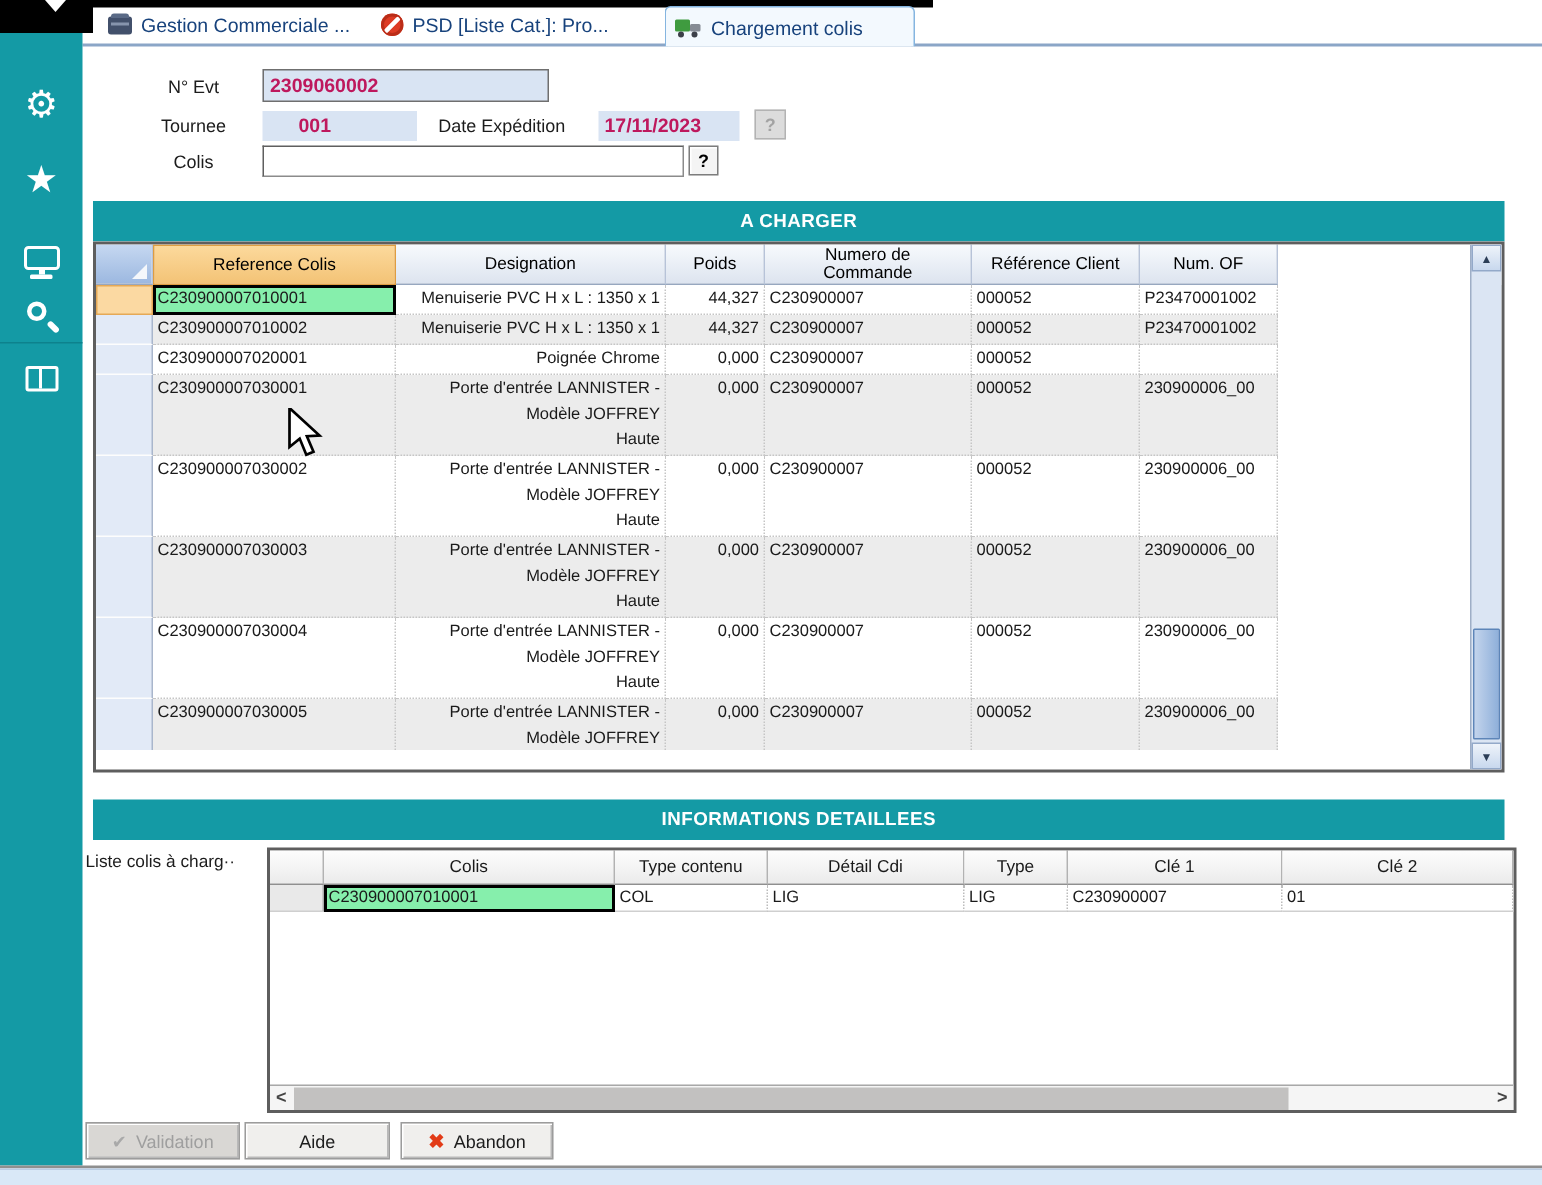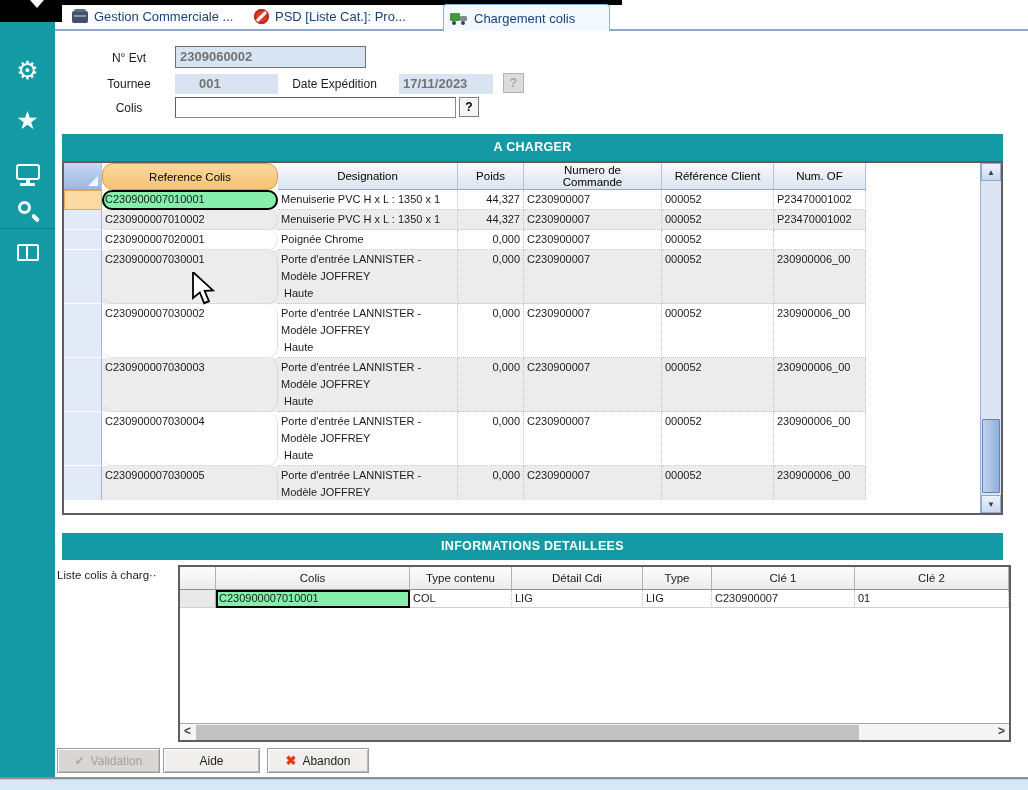--- a/index.html
+++ b/index.html
@@ -46,21 +46,21 @@
   .sicon { position:relative; width:26px; height:26px; margin:0 auto; }
   .sicon .lens   { position:absolute; left:3px; top:1px; width:13px; height:13px; border:3px solid #fff; border-radius:50%; }
   .sicon .handle { position:absolute; left:16px; top:16px; width:9px; height:4px; background:#fff;
                    transform:rotate(45deg); border-radius:2px; }
   .colicon { width:22px; height:17px; border:2px solid #fff; border-radius:2px; margin:0 auto; display:flex; }
   .colicon .mid { width:2px; background:#fff; margin-left:7px; }
 
   
   .flabel { position:absolute; text-align:center; font-size:12px; color:#1c1c1c; }
   .ffield { position:absolute; background:#d9e4f3; font-weight:bold; font-size:13px;
-            padding:2px 4px 0 4px; color:#737373; }
+            padding:2px 4px 0 4px; color:#be185d; }
   .nevt   { border:1px solid #6f6f6f; }
   .finput { position:absolute; background:#fff; border:1px solid #8b8b8b;
             border-top-color:#5f5f5f; border-left-color:#5f5f5f; }
   .qbtn { position:absolute; text-align:center; font-weight:bold; font-size:12px; cursor:pointer; }
   .qbtn.off { background:#dcdcdc; border:1px solid #b3b3b3; color:#a3a3a3; cursor:default; }
   .qbtn.on  { background:#f4f4f4; border:1px solid #7d7d7d; color:#000;
               box-shadow:inset 1px 1px 0 #fff; }
 
   
   .banner { position:absolute; left:62px; width:941px; height:27px; background:#149aa5; color:#fff;
@@ -78,21 +78,21 @@
   .th-ref { background:linear-gradient(#fcd99c,#f3c376); border:1px solid #df9d40; }
   .rows-wrap { position:relative; overflow:hidden; }
   .tr { display:flex; min-height:19px; background:#fff; }
   .tr:nth-child(even) { background:#ececec; }
   .td { border-right:1px dotted #c5c5c5; border-bottom:1px dotted #c5c5c5;
         padding:1px 3px; line-height:17px; overflow:hidden; }
   .td-sel { background:#e2eaf7; border-right:1px solid #a9b6cc; border-bottom:1px solid #fdfdfd; }
   .tr:first-child .td-sel { background:#fbd9a2; border:1px solid #e5a957; }
   .cellsel { outline:2px solid #000; outline-offset:-2px; background:#86efac; }
 
-  .c-sel{width:38px;} .c-ref{width:176px;border-radius:11px;} .c-des{width:180px; white-space:pre;}
+  .c-sel{width:38px;} .c-ref{width:162px;} .c-des{width:180px; white-space:pre;text-align:right;}
   .c-poids{width:66px; text-align:right;} .c-cmd{width:138px;} .c-cli{width:112px;}
   .c-of{width:92px; white-space:nowrap;}
   .c-fill{flex:1; border:none; background:#fff;}
 
   
   .vscroll { position:absolute; right:0; top:0; bottom:0; width:21px;
              background:#dbe5f3; border-left:1px solid #9eaec6; }
   .vbtn { position:absolute; left:0; width:20px; height:18px; background:linear-gradient(#eef3fa,#c8d8ee);
           border:1px solid #93a9c9; color:#2c3e57; font-size:8px; text-align:center; line-height:17px; cursor:pointer; }
   .vthumb { position:absolute; left:1px; width:18px; background:linear-gradient(90deg,#c3d4ec,#8fb0da);

